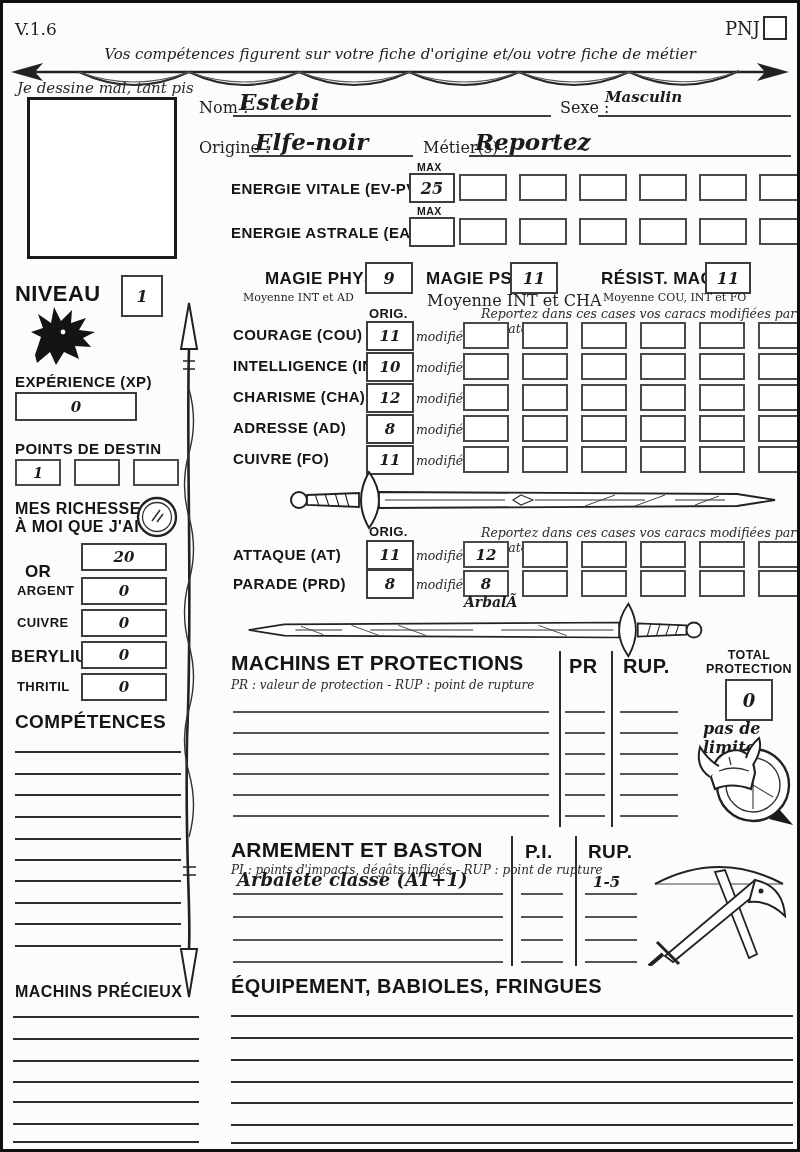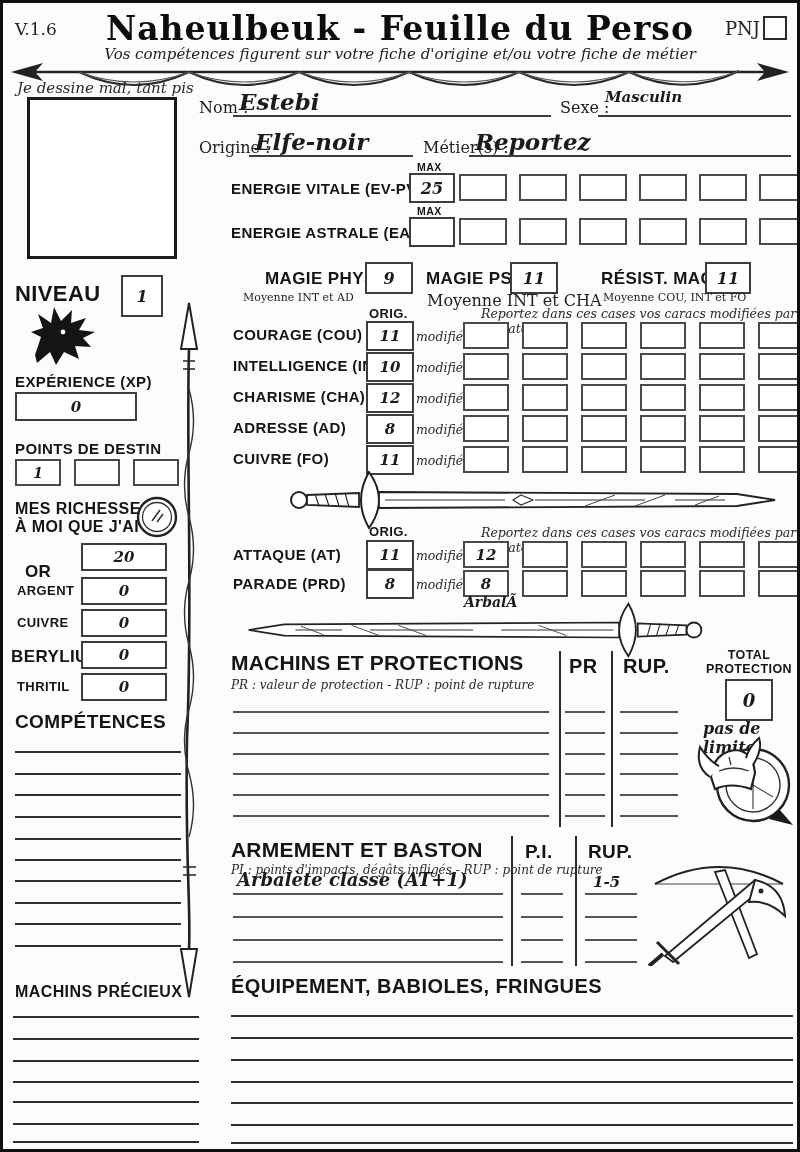--- a/index.html
+++ b/index.html
@@ -23,21 +23,20 @@
   svg{display:block;}
   .secTitle{font-size:21px;letter-spacing:.2px;}
   .hint{font-size:12px;}
 </style>
 </head>
 <body>
 
 <div class="page">
 
   <div class="abs cal" style="left:12px;top:16px;font-size:17px;">V.1.6</div>
-  <div class="abs title">Naheulbeuk - Feuille du Perso</div>
   <div class="abs subtitle">Vos compétences figurent sur votre fiche d'origine et/ou votre fiche de métier</div>
   <div class="abs cal" style="left:722px;top:15px;font-size:18px;">PNJ</div>
   <div class="abs checkbox" style="left:760px;top:13px;"></div>
 
   <svg class="abs" style="left:6px;top:54px;" width="782" height="42" viewBox="0 0 782 42">
     <path d="M26,15 H756" stroke="#222" stroke-width="2.5" fill="none"></path>
     <path d="M2,15 L34,6 L26,15 L34,24 Z" fill="#222"></path>
     <path d="M780,15 L748,6 L756,15 L748,24 Z" fill="#222"></path>
     <path d="M70,15 q55,26 110,0 q55,26 110,0 q55,26 110,0 q55,26 110,0 q55,26 110,0 q55,26 110,-1" stroke="#2a2a2a" stroke-width="2" fill="none"></path>
     <path d="M70,15 q55,20 110,0 q55,20 110,0 q55,20 110,0 q55,20 110,0 q55,20 110,0 q55,20 110,-1" stroke="#555" stroke-width="1.2" fill="none"></path>

